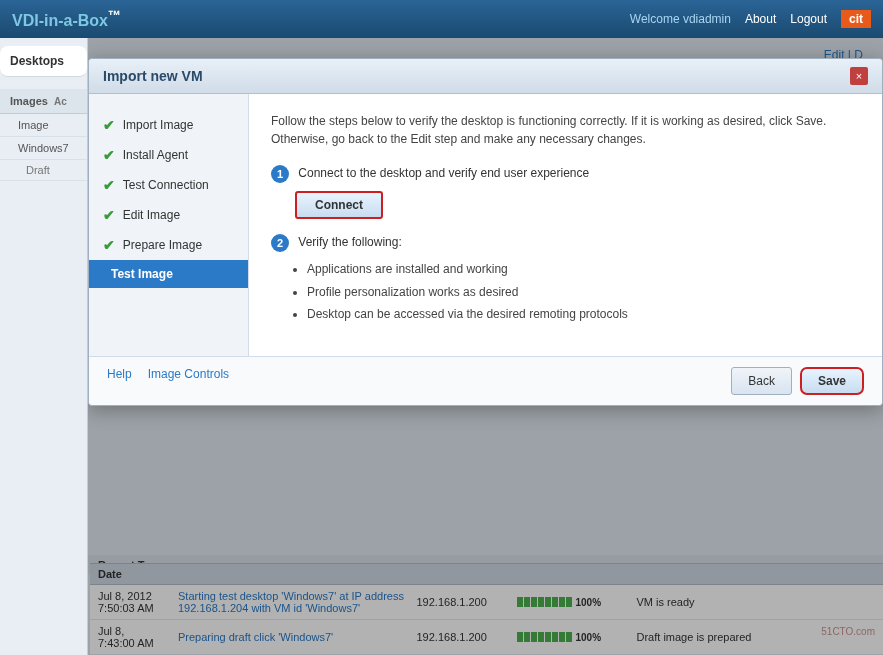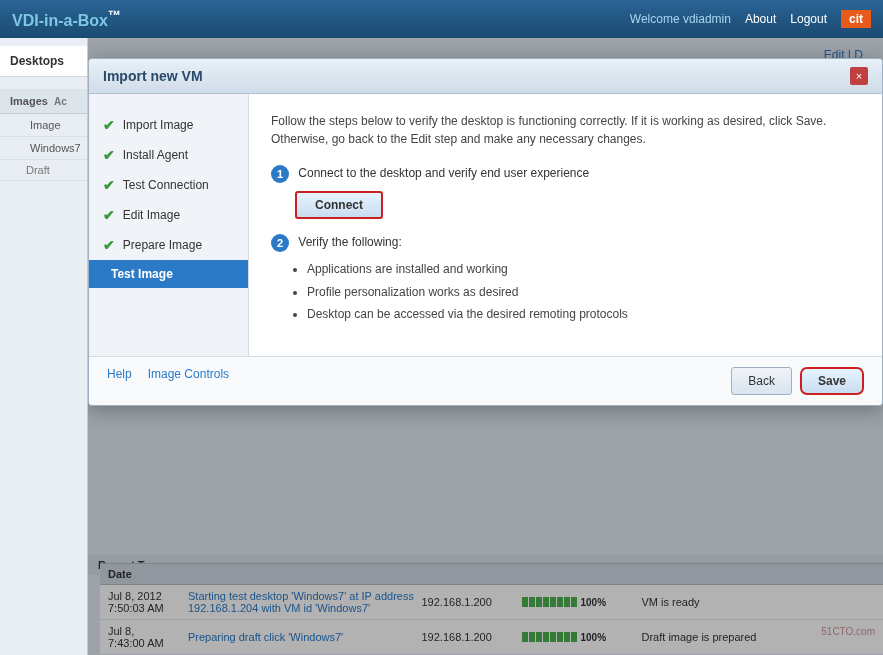--- a/index.html
+++ b/index.html
@@ -49,35 +49,36 @@
       background: #e8eef4;
       border-right: 1px solid #c0cdd8;
       padding-top: 8px;
     }
     .sidebar-item {
       padding: 8px 10px;
       font-size: 12px;
       color: #333;
       cursor: pointer;
       border-bottom: 1px solid #d0d8e0;
+      border-radius: 8px;
     }
     .sidebar-item.active {
       background: white;
       font-weight: bold;
     }
     .sidebar-section {
       padding: 6px 10px;
       font-size: 11px;
       font-weight: bold;
       color: #555;
       background: #dce4ec;
       border-bottom: 1px solid #c0cdd8;
     }
     .sidebar-sub-item {
-      padding: 5px 10px 5px 30px;
+      padding: 5px 10px 5px 18px;
       font-size: 11px;
       color: #555;
       border-bottom: 1px solid #d8e0e8;
     }
     .sidebar-sub-sub {
       padding: 4px 10px 4px 26px;
       font-size: 11px;
       color: #777;
       border-bottom: 1px solid #d8e0e8;
     }
@@ -101,21 +102,21 @@
       font-size: 11px;
       font-weight: bold;
       color: #333;
       background: #d8e0e8;
     }
 
     
     .tasks-table {
       position: absolute;
       bottom: 0;
-      left: 12px;
+      left: 2px;
       right: 0;
       background: white;
       border-top: 1px solid #b0bcc8;
     }
     .tasks-table-header {
       display: flex;
       background: #d0d8e4;
       border-bottom: 1px solid #b0bcc8;
       padding: 4px 8px;
       font-size: 11px;

